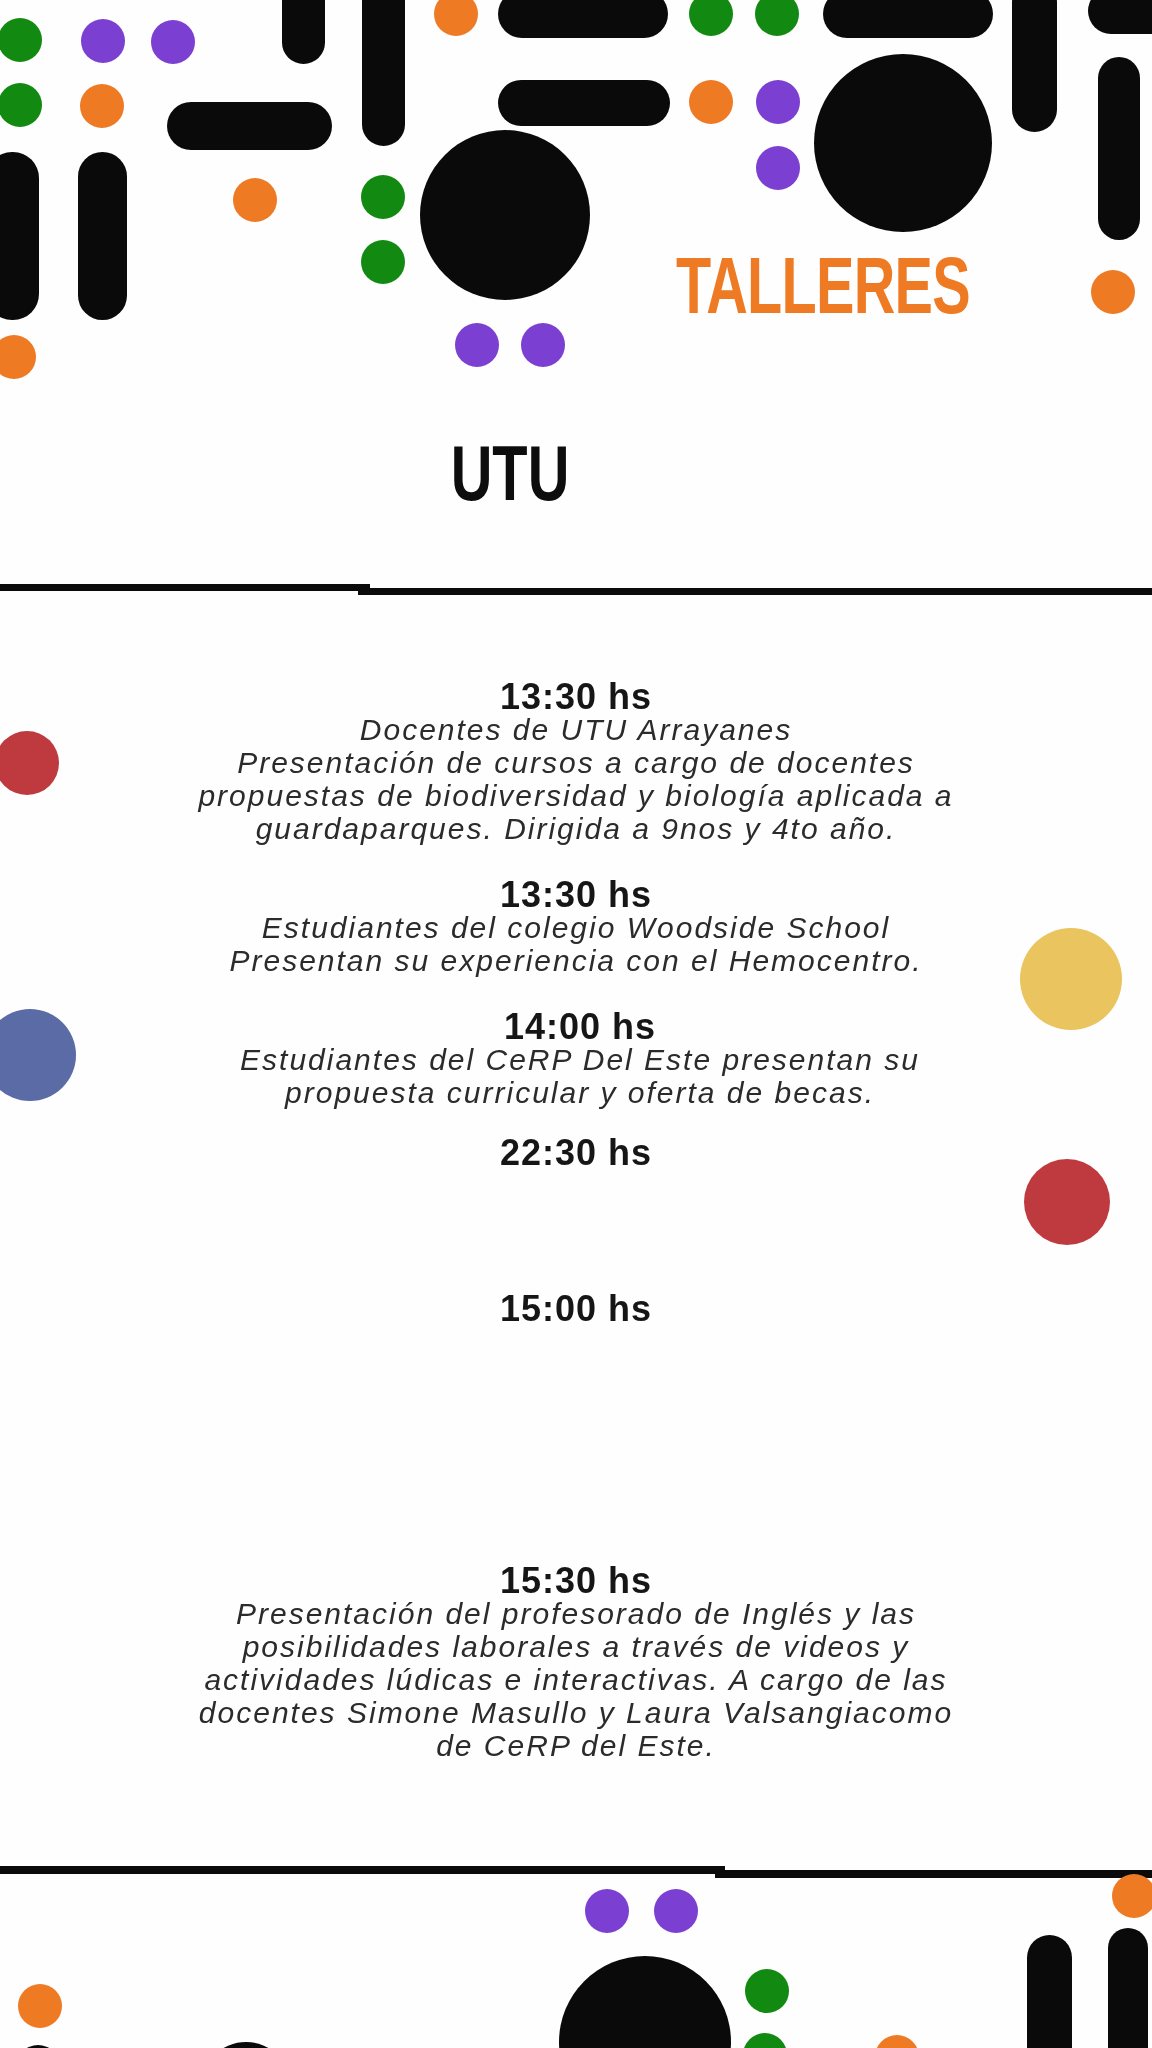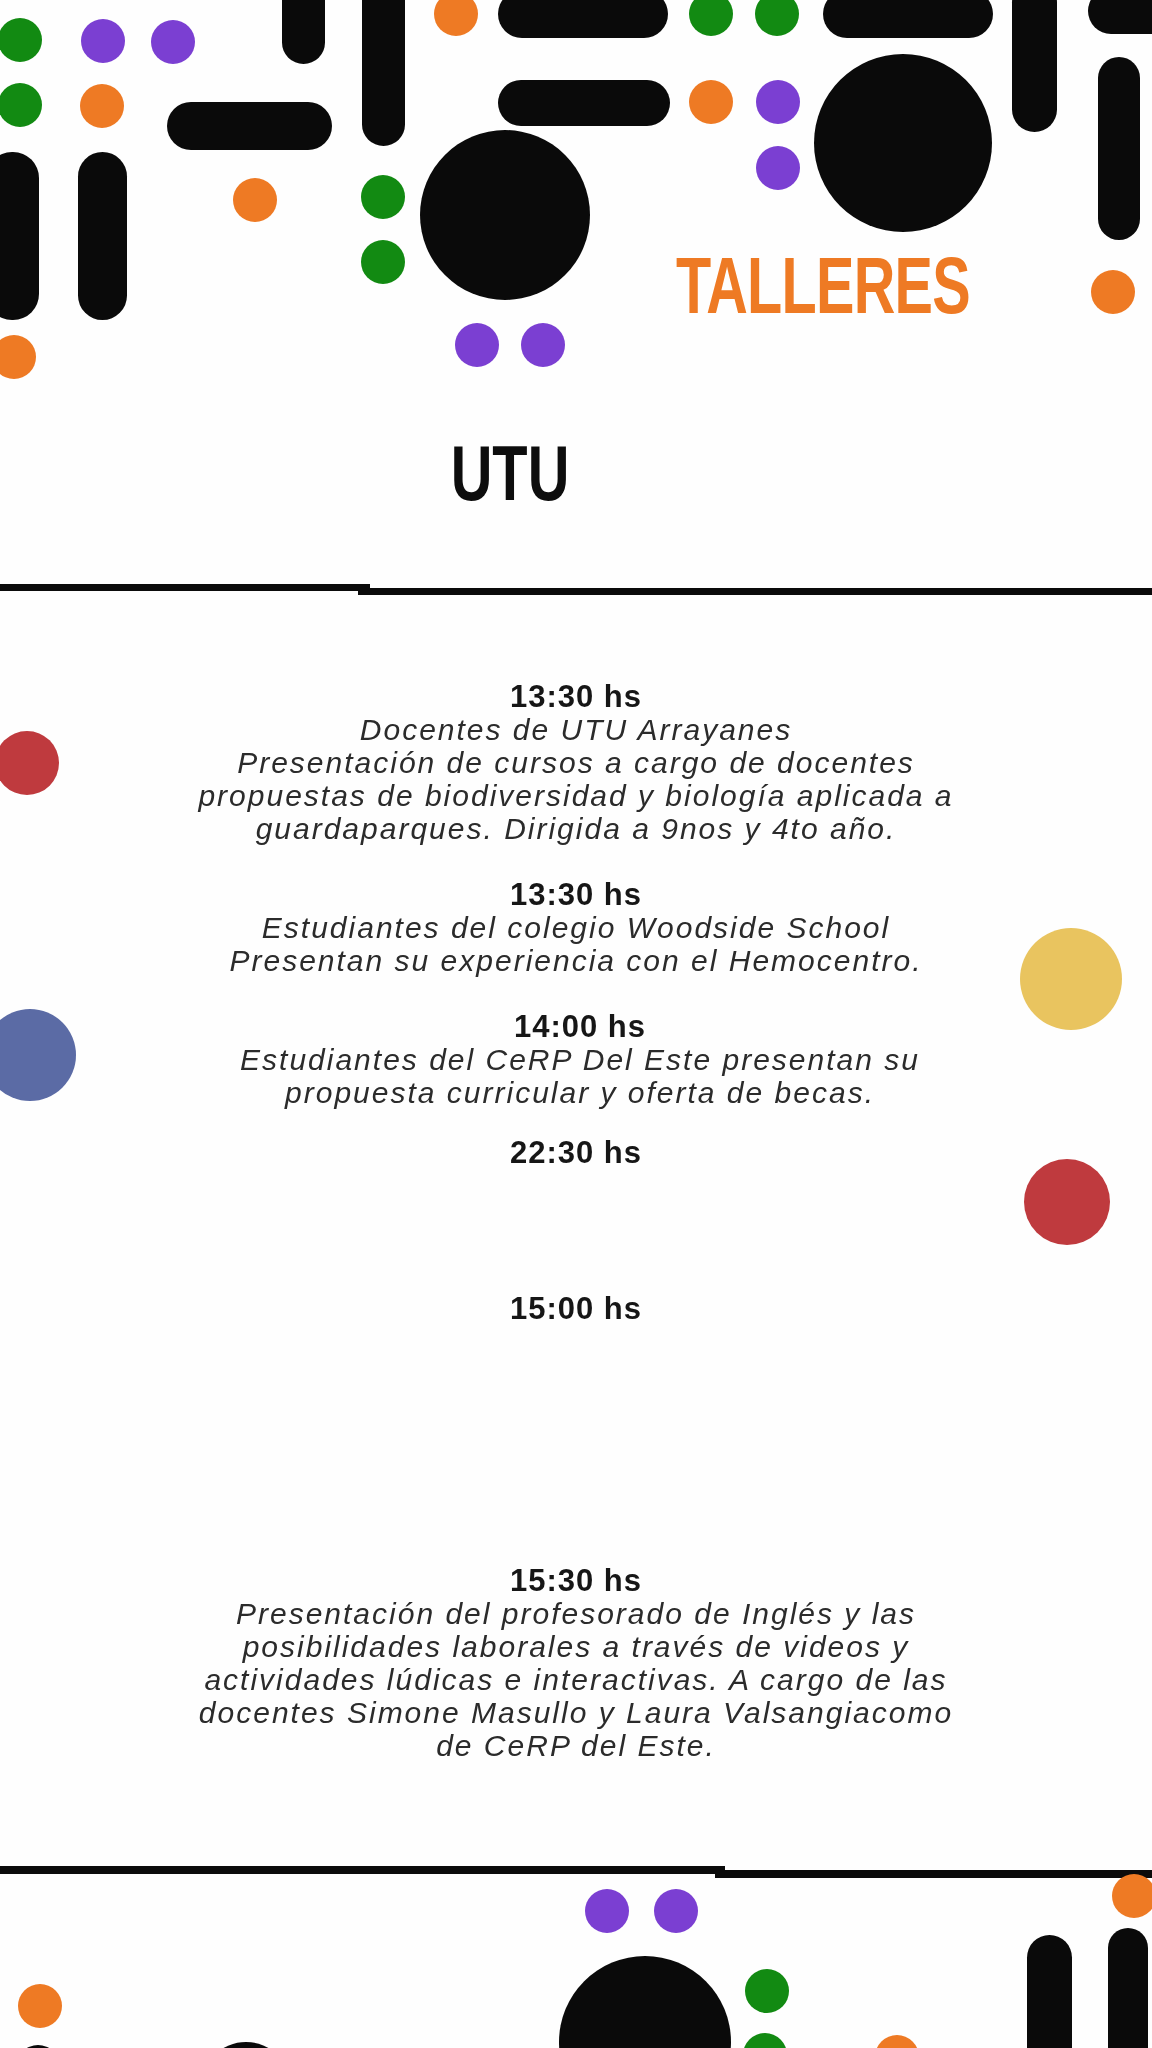--- a/index.html
+++ b/index.html
@@ -41,21 +41,21 @@
     color:#0D0D0D;
     transform:translateX(-50%) scaleX(0.74);transform-origin:center top;
     white-space:nowrap;
   }
   
   .event{
     position:absolute;left:0;right:0;
     text-align:center;
   }
   .event-time{
-    font-size:31px;font-weight:bold;line-height:33px;
+    font-size:36px;font-weight:bold;line-height:33px;
     letter-spacing:1px;color:var(--heading_text,#161616);
   }
   .event-body{
     font-size:30px;line-height:33px;
     letter-spacing:2px;color:var(--body_text,#2B2B2B);
     white-space:pre-line;
     font-style:italic;
   }
 </style>
 </head>

